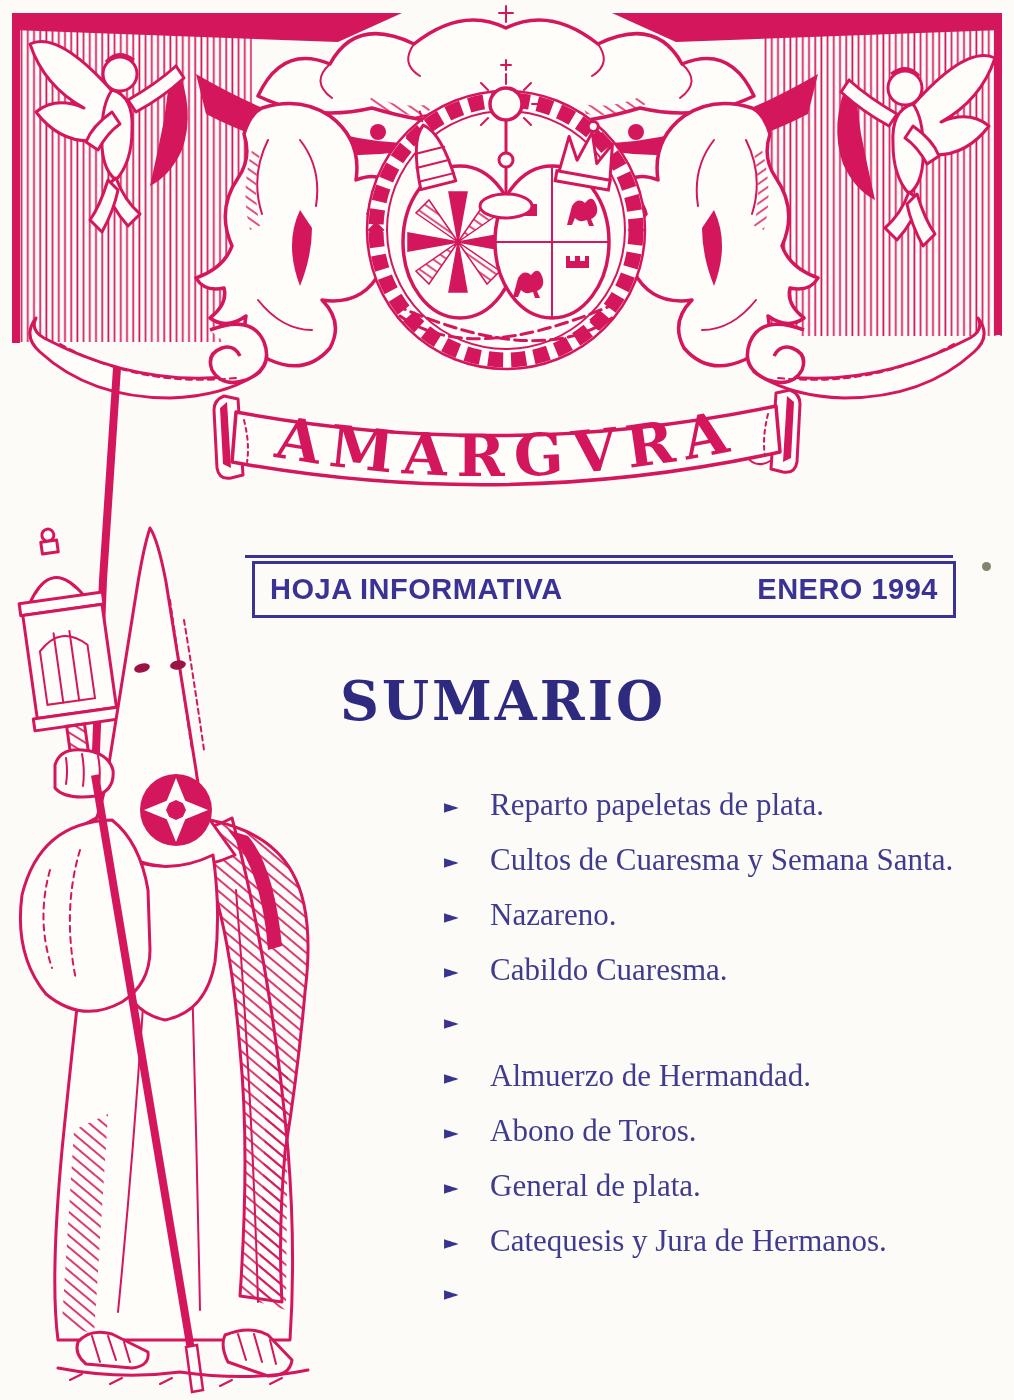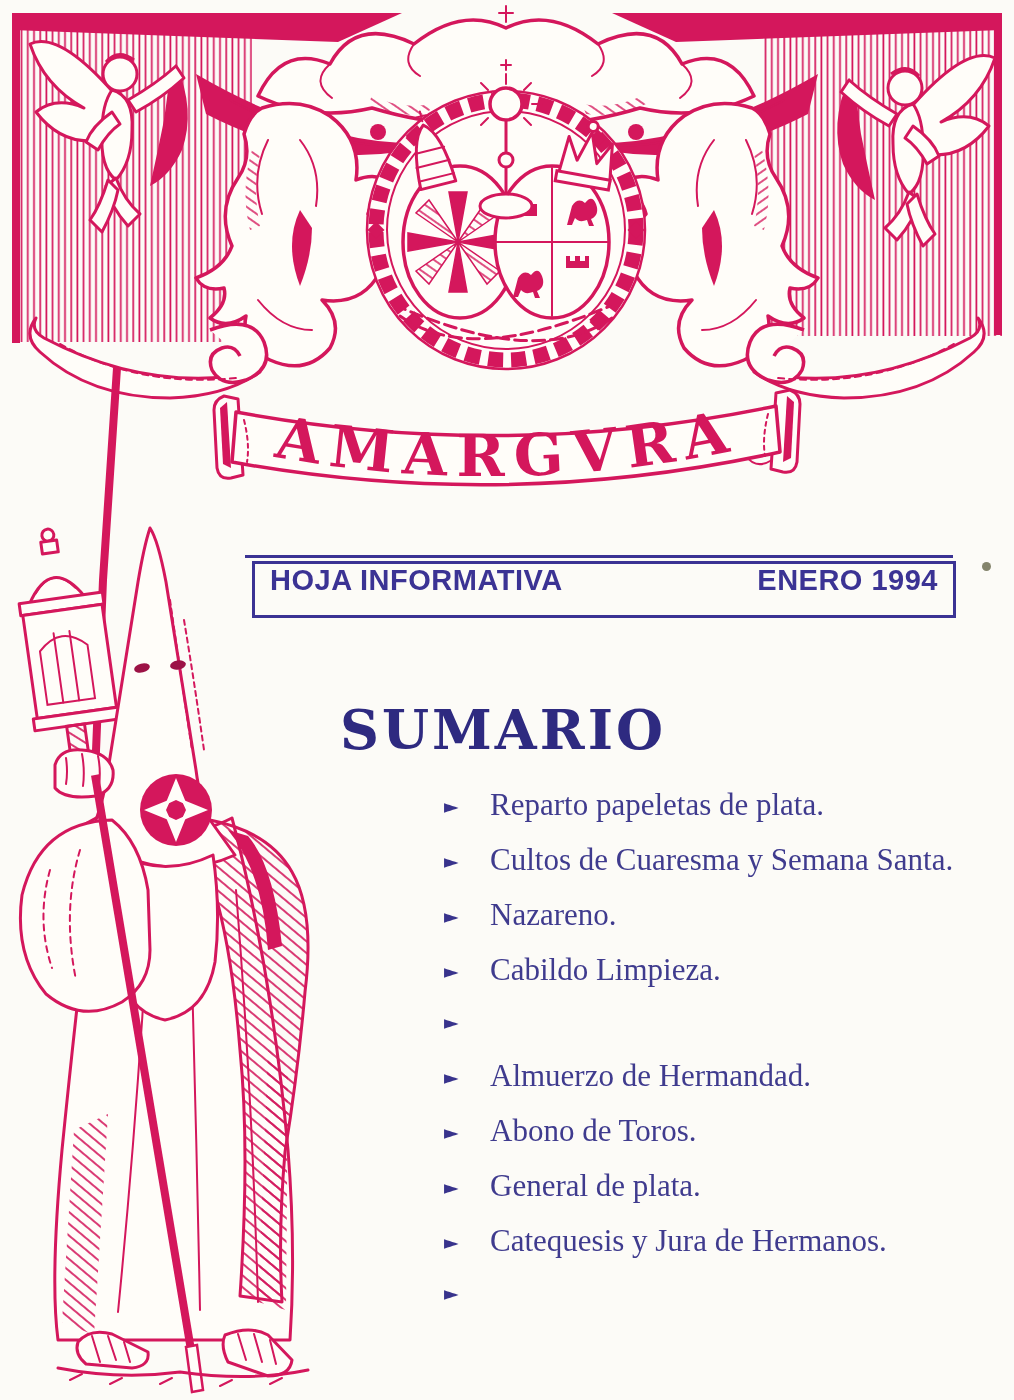--- a/index.html
+++ b/index.html
@@ -12,32 +12,32 @@
   .nazareno{position:absolute;left:0;top:350px;width:350px;height:1050px;}
   .o-line{stroke:#d4175c;fill:none;stroke-width:3;stroke-linecap:round;}
   .o-thin{stroke:#d4175c;fill:none;stroke-width:2;stroke-linecap:round;}
   .o-white{fill:#fffdf9;stroke:#d4175c;stroke-width:3;stroke-linejoin:round;}
   .o-white35{fill:#fffdf9;stroke:#d4175c;stroke-width:3.5;stroke-linejoin:round;}
   .banner-text{font-family:"DejaVu Serif",serif;font-weight:bold;font-size:58px;
     letter-spacing:10px;fill:#d4175c;}
   
   .masthead{
     position:absolute;left:252px;top:561px;width:704px;height:57px;box-sizing:border-box;
-    border:3px solid #3b3394;display:flex;justify-content:space-between;
+    border:3px solid #3b3394;display:flex;align-items:center;justify-content:space-between;
     padding:0 15px;color:#3b3394;font-weight:bold;font-size:29px;letter-spacing:.5px;
   }
   .masthead::before{
     content:"";position:absolute;left:-10px;top:-9px;width:calc(100% + 10px);height:3px;
     background:#3b3394;
   }
   .speck{position:absolute;left:982px;top:562px;width:9px;height:9px;border-radius:50%;
     background:#6e6e54;opacity:.85;}
   
   .sumario{
-    position:absolute;left:340px;top:698px;margin:0;
+    position:absolute;left:340px;top:669px;margin:0;
     font-family:"DejaVu Serif",serif;font-weight:bold;font-size:54px;
     letter-spacing:3px;color:#2e2a80;
   }
   .toc{position:absolute;left:444px;top:788px;margin:0;padding:0;list-style:none;}
   .toc li{
     display:flex;align-items:baseline;margin-bottom:18px;
     font-family:"Liberation Serif",serif;font-size:31px;line-height:33px;color:#3f3b8e;
   }
   .bullet{
     flex:0 0 24px;margin-right:22px;font-family:"DejaVu Sans",sans-serif;
@@ -284,21 +284,21 @@
     <li>
       <span class="bullet">►</span>
       <span>Cultos de Cuaresma y Semana Santa.</span>
     </li>
     <li>
       <span class="bullet">►</span>
       <span>Nazareno.</span>
     </li>
     <li>
       <span class="bullet">►</span>
-      <span>Cabildo Limpieza.</span>
+      <span>Cabildo Cuaresma.</span>
     </li>
     <li>
       <span class="bullet">►</span>
     </li>
     <li>
       <span class="bullet">►</span>
       <span>Almuerzo de Hermandad.</span>
     </li>
     <li>
       <span class="bullet">►</span>

